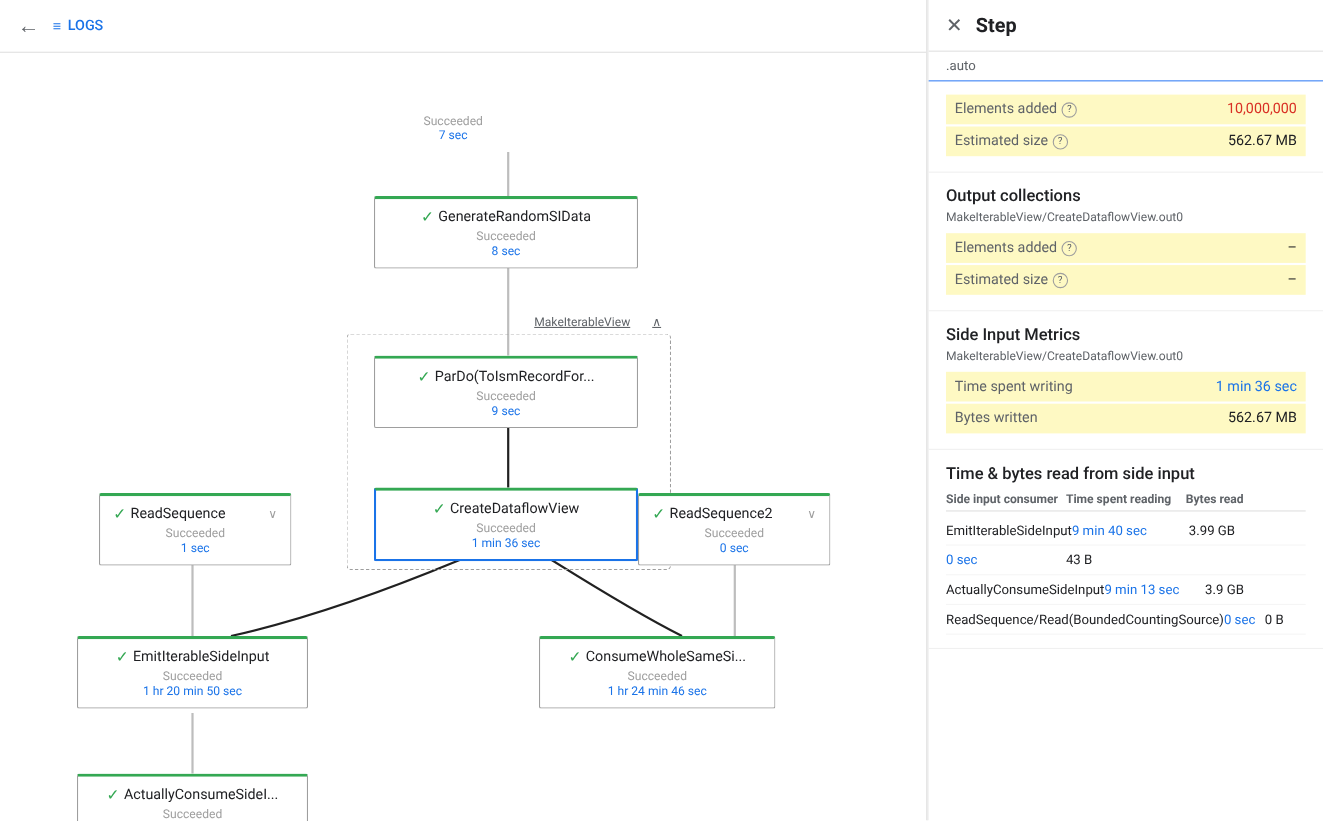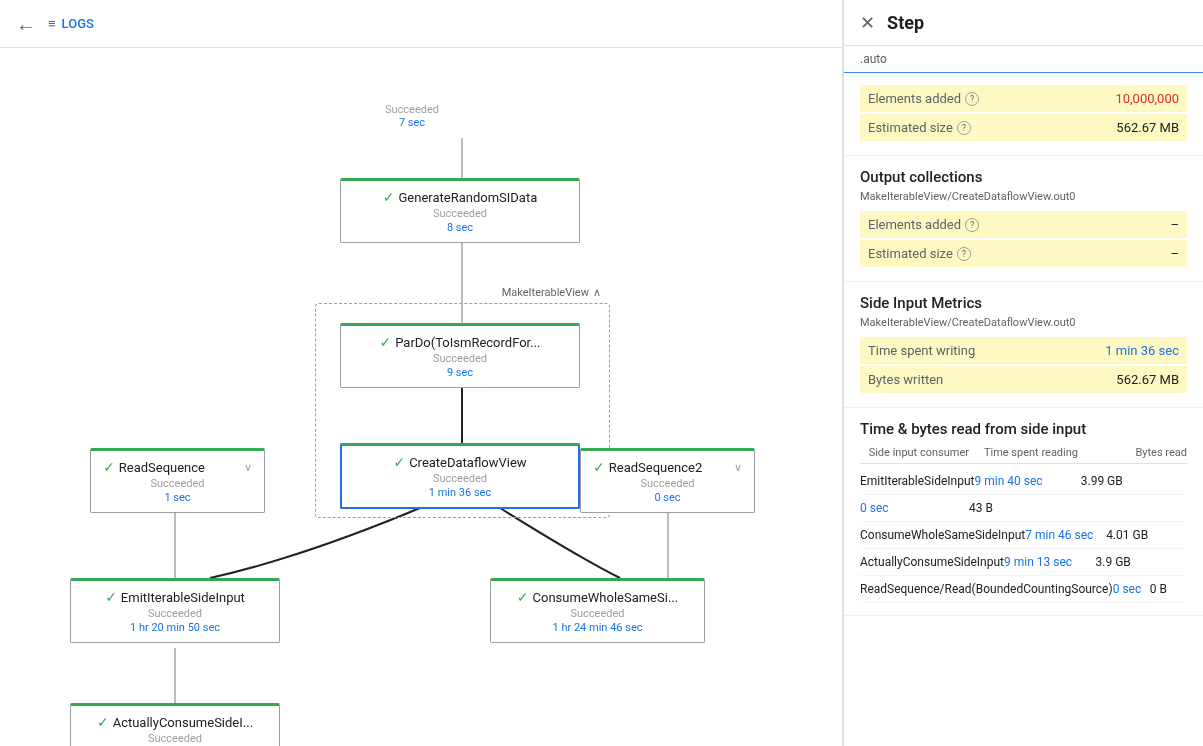--- a/index.html
+++ b/index.html
@@ -115,21 +115,22 @@
     }
 
     .group-label {
       position: absolute;
       top: -18px;
       right: 8px;
       font-size: 11px;
       color: #5f6368;
       display: flex;
       align-items: flex-end;
-      gap: 4px;
+      gap: 20px;
+      text-decoration: underline;
     }
 
     
     .connections-svg {
       position: absolute;
       top: 0;
       left: 0;
       width: 100%;
       height: 100%;
       pointer-events: none;
@@ -212,22 +213,21 @@
       display: grid;
       grid-template-columns: 1fr 1fr 1fr;
       padding: 4px 0;
       border-bottom: 1px solid #e0e0e0;
       margin-bottom: 4px;
     }
 
     .table-header-cell {
       font-size: 11px;
       color: #5f6368;
-      font-weight: 400;
-      text-align: right;
+      font-weight: 700;
     }
 
     .table-row {
       display: grid;
       grid-template-columns: 1fr 1fr 1fr;
       padding: 6px 0;
       border-bottom: 1px solid #f5f5f5;
     }
 
     .table-cell {
@@ -449,25 +449,20 @@
         <div class="table-row">
       <div class="table-cell">EmitIterableSideInput</div>
       <div class="table-cell blue">9 min 40 sec</div>
       <div class="table-cell">3.99 GB</div>
     </div>
         <div class="table-row">
       <div class="table-cell blue">0 sec</div>
       <div class="table-cell">43 B</div>
     </div>
         <div class="table-row">
-      <div class="table-cell">ConsumeWholeSameSideInput</div>
-      <div class="table-cell blue">7 min 46 sec</div>
-      <div class="table-cell">4.01 GB</div>
-    </div>
-        <div class="table-row">
       <div class="table-cell">ActuallyConsumeSideInput</div>
       <div class="table-cell blue">9 min 13 sec</div>
       <div class="table-cell">3.9 GB</div>
     </div>
         <div class="table-row">
       <div class="table-cell">ReadSequence/Read(BoundedCountingSource)</div>
       <div class="table-cell blue">0 sec</div>
       <div class="table-cell">0 B</div>
     </div>
       </div>

